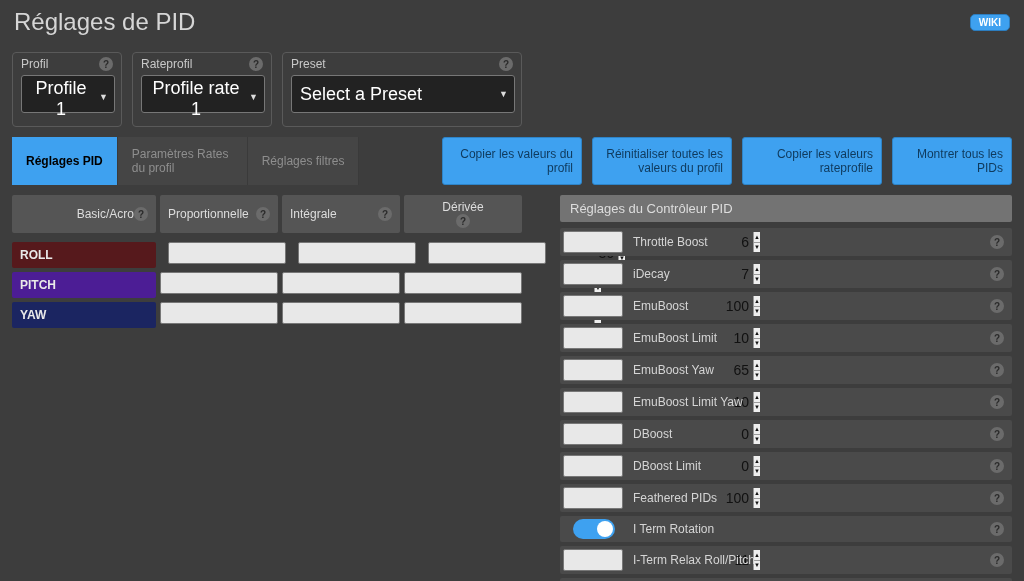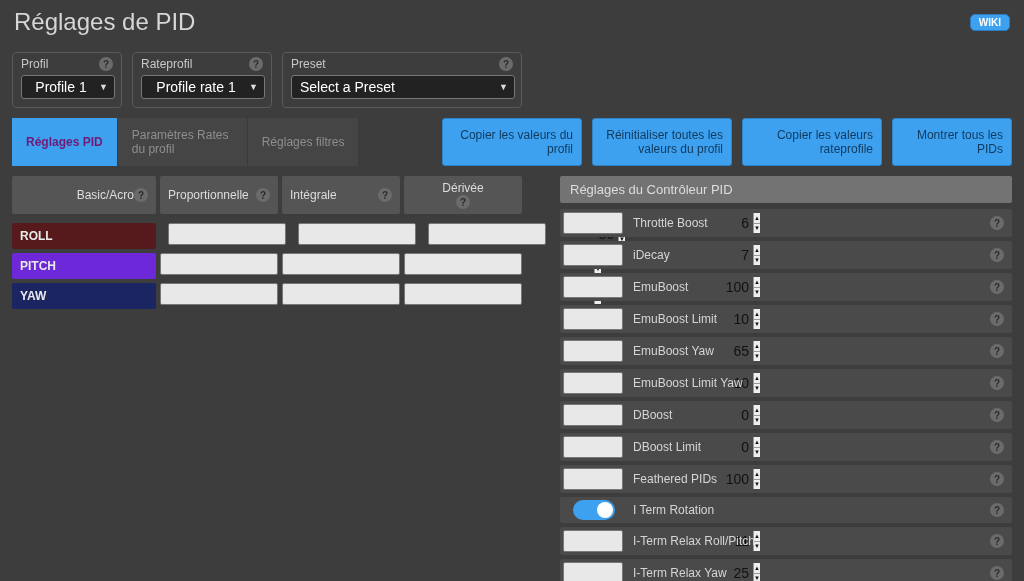--- a/index.html
+++ b/index.html
@@ -51,23 +51,23 @@
     background: #6b6b6b; color:#2b2b2b;
     font-size: 10px; font-weight: 800;
     display:inline-flex; align-items:center; justify-content:center;
     cursor: default;
   }
   .sel {
     background: #222;
     color: #fff;
     border: 1px solid #777;
     border-radius: 3px;
-    height: 24px;
+    height: 38px;
     padding: 2px 22px 2px 8px;
-    font-size: 14px;
+    font-size: 18px;
     appearance: none;
     -webkit-appearance: none;
     position: relative;
     cursor: pointer;
   }
   .sel-wrap { position: relative; display:inline-block; }
   .sel-wrap::after {
     content: "▼"; color:#ddd; font-size:9px;
     position:absolute; right:7px; top:50%; transform:translateY(-50%);
     pointer-events:none;
@@ -80,21 +80,21 @@
   .tab {
     padding: 10px 14px;
     font-size: 12px;
     color: #8e8e8e;
     background: #454545;
     border-right: 1px solid #3a3a3a;
     cursor:pointer;
     display:flex; align-items:center;
     max-width: 130px;
   }
-  .tab.active { background:#3ea1f0; color:#701a75; font-weight:600; }
+  .tab.active { background:#3ea1f0; color:#000000; font-weight:600; }
   .spacer { flex:1; }
   .action-btn {
     background:#3ea1f0; color:#0f3a5d;
     border:1px solid #2e84c8;
     border-radius:3px;
     font-size:12px;
     padding:4px 8px;
     text-align:right;
     width:140px;
     display:flex; align-items:center; justify-content:center;
@@ -114,21 +114,21 @@
     display:flex; align-items:center; justify-content:space-between;
     border-radius:2px;
   }
   .pid-row-label {
     font-size:12px; font-weight:700;
     padding:6px 8px;
     border-radius:2px;
     color:#e9e9e9;
   }
   .r-roll  { background:#56191c; }
-  .r-pitch { background:#6d28d9; }
+  .r-pitch { background:#4c1d95; }
   .r-yaw   { background:#1b2561; }
   .num-wrap {
     display:flex; align-items:stretch;
     background:#e8e8e8; border:1px solid #777; border-radius:2px;
     height:22px;
   }
   .num-input {
     flex:1; border:none; background:transparent;
     text-align:right; padding:0 4px;
     font-size:14px; color:#111;

